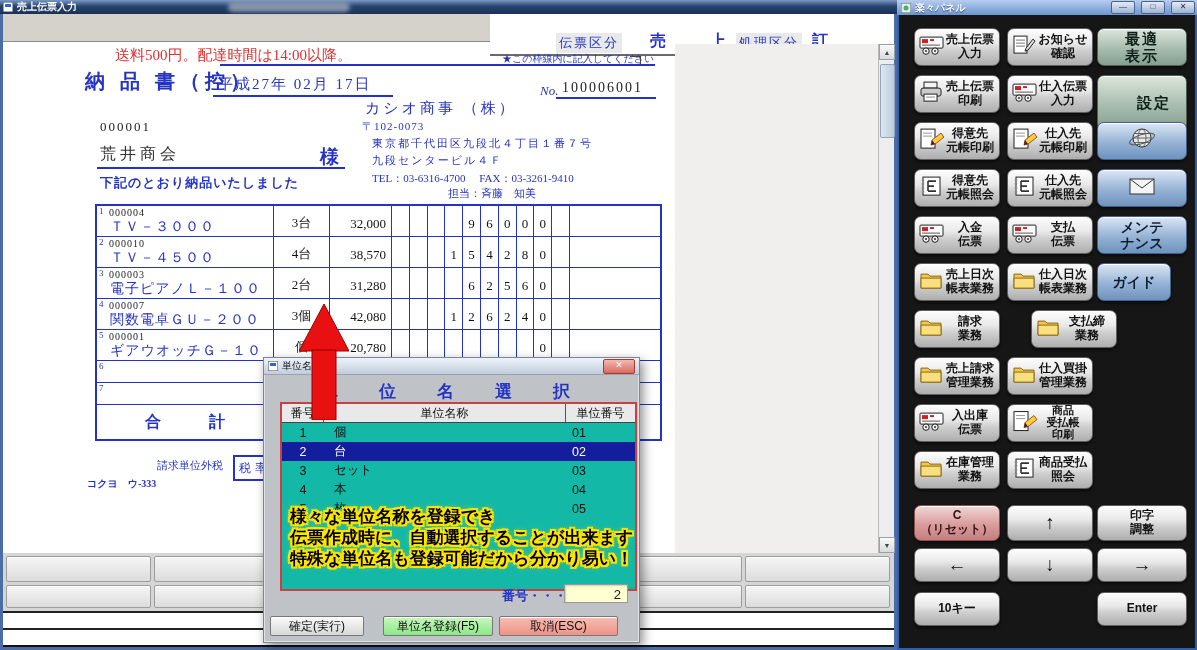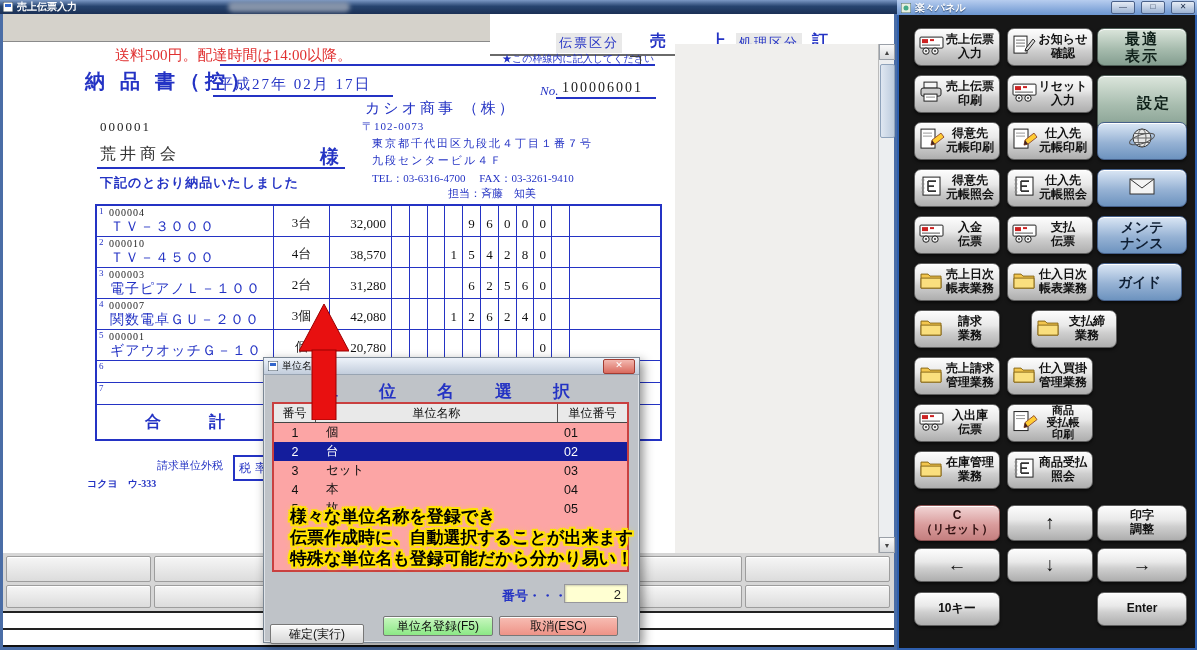--- a/index.html
+++ b/index.html
@@ -52,21 +52,21 @@
   .fncell{flex:1;background:linear-gradient(#f6f6f6,#dcdcdc);border:1px solid #9d9d9d;border-radius:2px;box-shadow:inset 0 1px 0 #fff;}
   
   #dialog{left:263px;top:357px;width:377px;height:286px;z-index:40;background:#bfc3c8;
       border:1px solid #7b8794;box-shadow:3px 4px 10px rgba(0,0,0,.45), inset 0 0 0 1px #dfe3e8;box-sizing:border-box;}
   #dtitle{height:17px;background:linear-gradient(#eef3fa,#c2cddc);display:flex;align-items:center;gap:4px;padding:0 4px;border-bottom:1px solid #98a4b2;box-sizing:border-box;}
   #dtitle .dtext{font-size:10px;color:#111;flex:1;}
   #dclose{width:30px;height:13px;background:linear-gradient(#f3b8b0,#d96a5e);border:1px solid #a23c32;border-radius:2px;
       color:#fff;font-size:9px;line-height:11px;text-align:center;}
   #dbig{position:absolute;left:0;top:22px;width:100%;text-align:center;color:var(--form_blue);
       font-weight:bold;font-size:17px;letter-spacing:12px;font-family:"Liberation Serif",serif;}
-  #dlist{position:absolute;left:8px;top:44px;width:357px;height:170px;background:#fca5a5;border:2px solid #c94040;box-sizing:border-box;}
+  #dlist{position:absolute;left:16px;top:44px;width:357px;height:189px;background:#14b8a6;border:2px solid #c94040;box-sizing:border-box;}
   .lrow{display:flex;height:19px;box-sizing:border-box;font-size:12.5px;color:#111;}
   .lrow.lhead{background:#e9e9e9;border-bottom:1px solid #444;font-size:12px;}
   .lc{box-sizing:border-box;display:flex;align-items:center;}
   .lc0{width:42px;justify-content:center;border-right:1px solid #555;}
   .lc1{width:242px;padding-left:10px;border-right:1px solid #555;}
   .lc2{width:69px;padding-left:6px;}
   .lhead .lc{justify-content:center;padding-left:0;}
   .lrow.sel{background:var(--row_selected);color:#fff;}
   #promo{position:absolute;left:26px;top:148px;z-index:5;font-weight:bold;font-size:17px;color:#000;line-height:21px;white-space:nowrap;
      text-shadow:-2px -2px 0 var(--glow_yellow),2px -2px 0 var(--glow_yellow),-2px 2px 0 var(--glow_yellow),2px 2px 0 var(--glow_yellow),
@@ -429,21 +429,21 @@
           <div class="lc lc2">05</div>
         </div>
       </div>
     <div id="promo">
         <div>様々な単位名称を登録でき</div>
         <div>伝票作成時に、自動選択することが出来ます</div>
         <div>特殊な単位名も登録可能だから分かり易い！</div>
       </div>
     <div id="numlabel">番号・・・</div>
     <div id="numbox">2</div>
-    <div class="dbtn" style="left:6px;width:94px;margin-top:8px;">確定(実行)</div>
+    <div class="dbtn" style="left:6px;width:94px;">確定(実行)</div>
     <div class="dbtn green" style="left:119px;width:110px;">単位名登録(F5)</div>
     <div class="dbtn redbtn" style="left:235px;width:119px;">取消(ESC)</div>
   </div>
 
   <svg class="abs" id="arrow" width="50" height="116">
     <polygon points="25,0 0,47 50,47" fill="var(--arrow_red)" stroke="#990000" stroke-width="1"></polygon>
     <rect x="13" y="46" width="24" height="70" fill="var(--arrow_red)" stroke="#990000" stroke-width="1"></rect>
   </svg>
 
   <div class="abs" id="panelframe"></div>
@@ -488,21 +488,21 @@
 印刷</span></div>
     <div class="abs pbtn hasicon" style="left: 1007px; top: 75px; width: 86px; height: 38px;"><span class="picon"><svg width="26" height="22" viewBox="0 0 26 22">
           <rect x="1" y="3" width="23" height="11" rx="1" fill="#fff" stroke="#222"></rect>
           <rect x="3" y="5" width="6" height="4" fill="#c22"></rect>
           <rect x="11" y="5" width="4" height="2" fill="#c22"></rect>
           <line x1="3" y1="11" x2="21" y2="11" stroke="#555"></line>
           <circle cx="7" cy="17" r="3.2" fill="#eee" stroke="#222"></circle>
           <circle cx="16" cy="17" r="3.2" fill="#eee" stroke="#222"></circle>
           <circle cx="7" cy="17" r="1" fill="#333"></circle>
           <circle cx="16" cy="17" r="1" fill="#333"></circle>
-        </svg></span><span>リセット
+        </svg></span><span>仕入伝票
 入力</span></div>
     <div class="abs pbtn green" style="left: 1097px; top: 75px; width: 90px; height: 56px; padding-left: 24px;"><span>設定</span></div>
     <div class="abs pbtn hasicon" style="left: 914px; top: 122px; width: 86px; height: 38px;"><span class="picon"><svg width="26" height="22" viewBox="0 0 26 22">
           <rect x="2" y="1" width="14" height="19" fill="#fff" stroke="#222"></rect>
           <line x1="4" y1="5" x2="13" y2="5" stroke="#999"></line>
           <line x1="4" y1="8" x2="13" y2="8" stroke="#999"></line>
           <polygon points="13,12 22,5 25,9 16,16 12,17" fill="#fc3" stroke="#953"></polygon>
           <polygon points="12,17 13,12 16,16" fill="#422"></polygon>
         </svg></span><span>得意先
 元帳印刷</span></div>
@@ -571,21 +571,21 @@
     <div class="abs pbtn hasicon" style="left: 914px; top: 263px; width: 86px; height: 38px;"><span class="picon"><svg width="24" height="22" viewBox="0 0 24 22">
           <path d="M2 5 h7 l2 2 h11 v12 H2 Z" fill="#f3c64e" stroke="#8a6a1a"></path>
           <path d="M2 9 h20 v10 H2 Z" fill="#fadf7e" stroke="#8a6a1a"></path>
         </svg></span><span>売上日次
 帳表業務</span></div>
     <div class="abs pbtn hasicon" style="left: 1007px; top: 263px; width: 86px; height: 38px;"><span class="picon"><svg width="24" height="22" viewBox="0 0 24 22">
           <path d="M2 5 h7 l2 2 h11 v12 H2 Z" fill="#f3c64e" stroke="#8a6a1a"></path>
           <path d="M2 9 h20 v10 H2 Z" fill="#fadf7e" stroke="#8a6a1a"></path>
         </svg></span><span>仕入日次
 帳表業務</span></div>
-    <div class="abs pbtn blue" style="left: 1097px; top: 263px; width: 85px; height: 38px;"><span>ガイド</span></div>
+    <div class="abs pbtn blue" style="left: 1097px; top: 263px; width: 74px; height: 38px;"><span>ガイド</span></div>
     <div class="abs pbtn hasicon" style="left: 914px; top: 310px; width: 86px; height: 38px;"><span class="picon"><svg width="24" height="22" viewBox="0 0 24 22">
           <path d="M2 5 h7 l2 2 h11 v12 H2 Z" fill="#f3c64e" stroke="#8a6a1a"></path>
           <path d="M2 9 h20 v10 H2 Z" fill="#fadf7e" stroke="#8a6a1a"></path>
         </svg></span><span>請求
 業務</span></div>
     <div class="abs pbtn hasicon" style="left: 1007px; top: 310px; width: 86px; height: 38px; margin-left: 24px;"><span class="picon"><svg width="24" height="22" viewBox="0 0 24 22">
           <path d="M2 5 h7 l2 2 h11 v12 H2 Z" fill="#f3c64e" stroke="#8a6a1a"></path>
           <path d="M2 9 h20 v10 H2 Z" fill="#fadf7e" stroke="#8a6a1a"></path>
         </svg></span><span>支払締
 業務</span></div>

